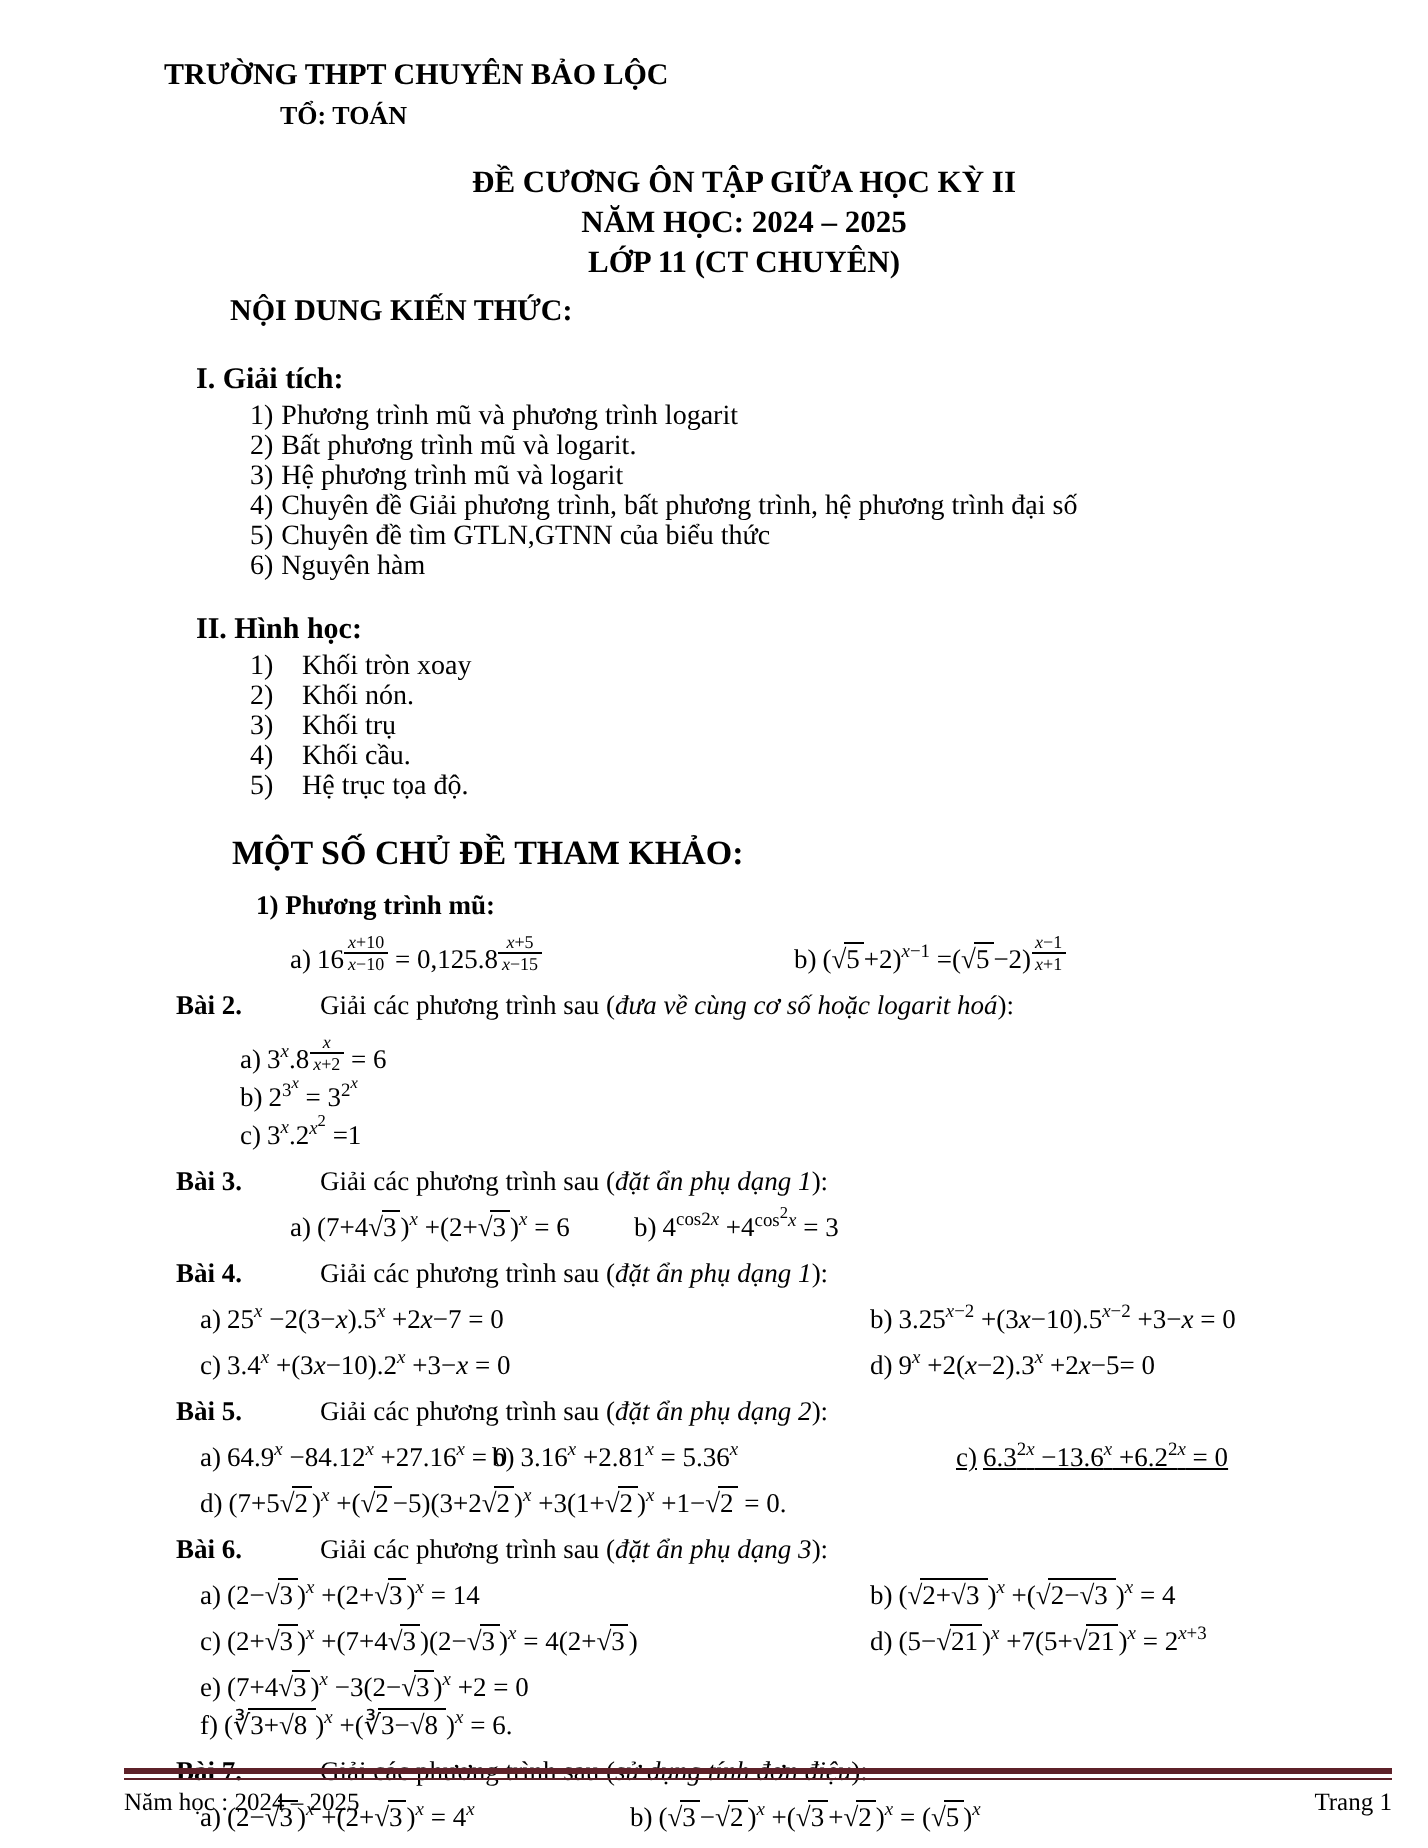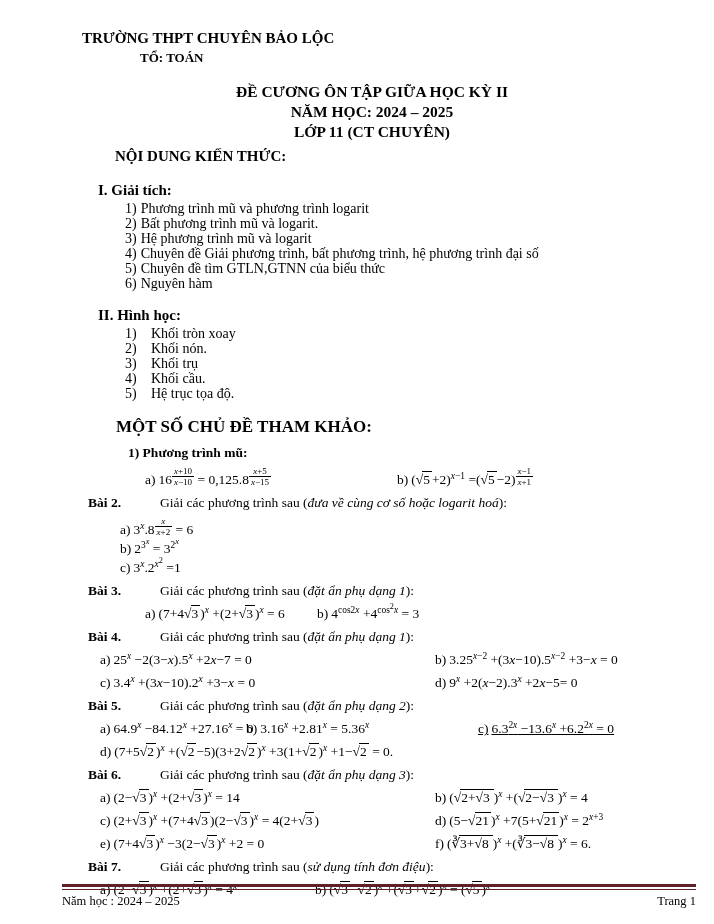--- a/index.html
+++ b/index.html
@@ -125,21 +125,21 @@
       <div>
         <div class="ex-head"><span class="ex-label">Bài 6.</span><span class="ex-intro">Giải các phương trình sau (<i>đặt ẩn phụ dạng 3</i>):</span></div>
         <div class="m-row" style="padding-left: 40px;">
           <span class="m-part" style="width: 335px;"><span class="tag">a)</span><span>(2−<span class="sq"><span class="rs">√</span><span class="vin">3</span></span>)<sup><i>x</i></sup> +(2+<span class="sq"><span class="rs">√</span><span class="vin">3</span></span>)<sup><i>x</i></sup> = 14</span></span>
           <span class="m-part" style="flex: 1 1 0%;"><span class="tag">b)</span><span>(<span class="sq"><span class="rs">√</span><span class="vin">2+<span class="sq"><span class="rs">√</span><span class="vin">3</span></span></span></span>)<sup><i>x</i></sup> +(<span class="sq"><span class="rs">√</span><span class="vin">2−<span class="sq"><span class="rs">√</span><span class="vin">3</span></span></span></span>)<sup><i>x</i></sup> = 4</span></span>
         </div>
         <div class="m-row" style="padding-left: 40px;">
           <span class="m-part" style="width: 335px;"><span class="tag">c)</span><span>(2+<span class="sq"><span class="rs">√</span><span class="vin">3</span></span>)<sup><i>x</i></sup> +(7+4<span class="sq"><span class="rs">√</span><span class="vin">3</span></span>)(2−<span class="sq"><span class="rs">√</span><span class="vin">3</span></span>)<sup><i>x</i></sup> = 4(2+<span class="sq"><span class="rs">√</span><span class="vin">3</span></span>)</span></span>
           <span class="m-part" style="flex: 1 1 0%;"><span class="tag">d)</span><span>(5−<span class="sq"><span class="rs">√</span><span class="vin">21</span></span>)<sup><i>x</i></sup> +7(5+<span class="sq"><span class="rs">√</span><span class="vin">21</span></span>)<sup><i>x</i></sup> = 2<sup><i>x</i>+3</sup></span></span>
         </div>
-        <div class="m-row" style="padding-left: 40px;">
+        <div class="m-row" style="padding-left: 40px; flex-direction: column;">
           <span class="m-part" style="width: 335px;"><span class="tag">e)</span><span>(7+4<span class="sq"><span class="rs">√</span><span class="vin">3</span></span>)<sup><i>x</i></sup> −3(2−<span class="sq"><span class="rs">√</span><span class="vin">3</span></span>)<sup><i>x</i></sup> +2 = 0</span></span>
           <span class="m-part" style="flex: 1 1 0%;"><span class="tag">f)</span><span>(<span class="sq"><span class="rs">∛</span><span class="vin">3+<span class="sq"><span class="rs">√</span><span class="vin">8</span></span></span></span>)<sup><i>x</i></sup> +(<span class="sq"><span class="rs">∛</span><span class="vin">3−<span class="sq"><span class="rs">√</span><span class="vin">8</span></span></span></span>)<sup><i>x</i></sup> = 6.</span></span>
         </div>
       </div>
       <div>
         <div class="ex-head"><span class="ex-label">Bài 7.</span><span class="ex-intro">Giải các phương trình sau (<i>sử dụng tính đơn điệu</i>):</span></div>
         <div class="m-row" style="padding-left: 40px;">
           <span class="m-part" style="width: 215px;"><span class="tag">a)</span><span>(2−<span class="sq"><span class="rs">√</span><span class="vin">3</span></span>)<sup><i>x</i></sup> +(2+<span class="sq"><span class="rs">√</span><span class="vin">3</span></span>)<sup><i>x</i></sup> = 4<sup><i>x</i></sup></span></span>
           <span class="m-part" style="flex: 1 1 0%;"><span class="tag">b)</span><span>(<span class="sq"><span class="rs">√</span><span class="vin">3</span></span>−<span class="sq"><span class="rs">√</span><span class="vin">2</span></span>)<sup><i>x</i></sup> +(<span class="sq"><span class="rs">√</span><span class="vin">3</span></span>+<span class="sq"><span class="rs">√</span><span class="vin">2</span></span>)<sup><i>x</i></sup> = (<span class="sq"><span class="rs">√</span><span class="vin">5</span></span>)<sup><i>x</i></sup></span></span>
         </div>

